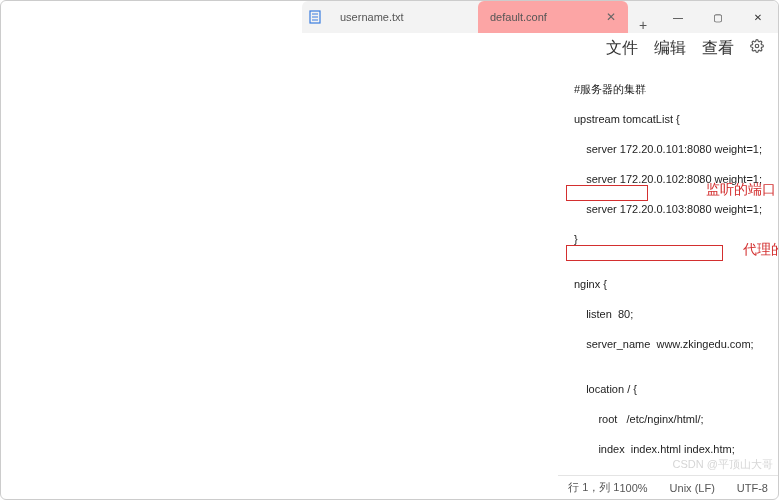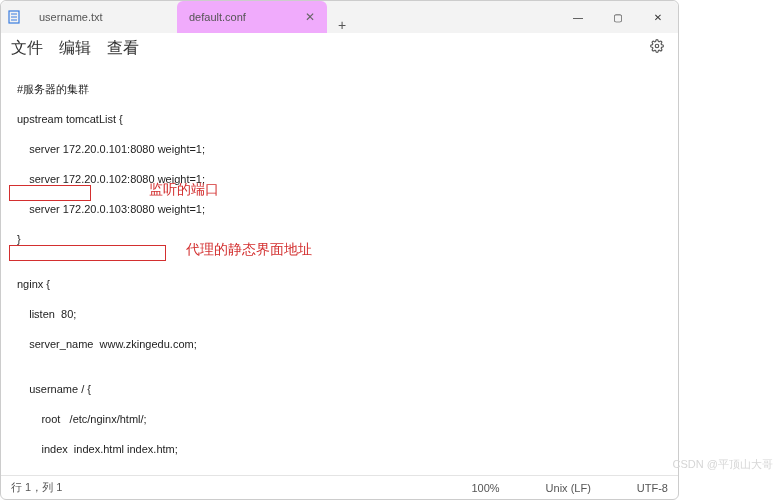--- a/index.html
+++ b/index.html
@@ -1,34 +1,34 @@
 <!DOCTYPE html>
 <html><head>
 <meta charset="utf-8">
 <style>
   * { margin:0; padding:0; box-sizing:border-box; font-family:'Segoe UI','Microsoft YaHei',sans-serif; }
   body { background:#fff; width:779px; height:500px; overflow:hidden; position:relative; }
-  .window { width:679px; height:500px; border:1px solid #ccc; display:flex; flex-direction:column; background:#fff; border-radius:6px; }
+  .window { width:779px; height:500px; border:1px solid #ccc; display:flex; flex-direction:column; background:#fff; border-radius:6px;align-items:flex-end; }
   .titlebar { height:32px; background:#f3f3f3; display:flex; align-items:stretch; border-top-left-radius:6px; border-top-right-radius:6px; }
   .app-icon { width:26px; display:flex; align-items:center; justify-content:center; color:#3a7de0; font-size:13px; }
   .tabs { display:flex; flex:1; align-items:flex-end; }
   .tab { height:32px; display:flex; align-items:center; padding:0 12px; font-size:11px; color:#555; min-width:150px; position:relative; }
-  .tab.active { background:#f0abfc; border-top-left-radius:6px; border-top-right-radius:6px; }
+  .tab.active { background:#fca5a5; border-top-left-radius:6px; border-top-right-radius:6px; }
   .tab .close { margin-left:auto; padding-left:12px; color:#666; font-size:12px; }
   .new-tab { width:30px; display:flex; align-items:center; justify-content:center; color:#555; font-size:14px; }
   .winctrl { display:flex; }
   .winbtn { width:40px; display:flex; align-items:center; justify-content:center; color:#333; font-size:10px; }
   .menubar { height:30px; display:flex; align-items:center; padding:0 10px; font-size:16px; color:#333; }
   .menubar span { margin-right:16px; }
   .menubar .gear { margin-left:auto; margin-right:4px; color:#555; }
   .editor { flex:1; position:relative; overflow:hidden; font-family:'Consolas','Microsoft YaHei',monospace; font-size:11px; line-height:15px; color:#222; padding:4px 16px; white-space:pre; }
   .hl { position:absolute; border:1px solid #d32f2f; }
   .annot { position:absolute; color:#d32f2f; font-size:14px;font-family:'Microsoft YaHei'; }
   .statusbar { height:24px; border-top:1px solid #e4e4e4; display:flex; align-items:center; font-size:11px; color:#555; padding:0 10px;margin-top:8px; }
-  .statusbar .right { margin-left:auto; display:flex; gap:46px; }
+  .statusbar .right { margin-left:auto; display:flex; gap:22px; }
   .watermark { position:absolute; right:6px; bottom:28px; font-size:11px; color:#d6d6d6; }
 </style>
 </head>
 <body>
 
 <div class="window">
 
   <div class="titlebar">
     <div class="app-icon">
       <svg width="14" height="14" viewBox="0 0 14 14">
@@ -72,21 +72,21 @@
 <div>upstream tomcatList {</div>
 <div>    server 172.20.0.101:8080 weight=1;</div>
 <div>    server 172.20.0.102:8080 weight=1;</div>
 <div>    server 172.20.0.103:8080 weight=1;</div>
 <div>}</div>
 <div></div>
 <div>nginx {</div>
 <div>    listen  80;</div>
 <div>    server_name  www.zkingedu.com;</div>
 <div></div>
-<div>    username / {</div>
+<div>    location / {</div>
 <div>        root   /etc/nginx/html/;</div>
 <div>        index  index.html index.htm;</div>
 <div>    }</div>
 <div></div>
 
 <div></div>
 
 
 
 <div></div>

